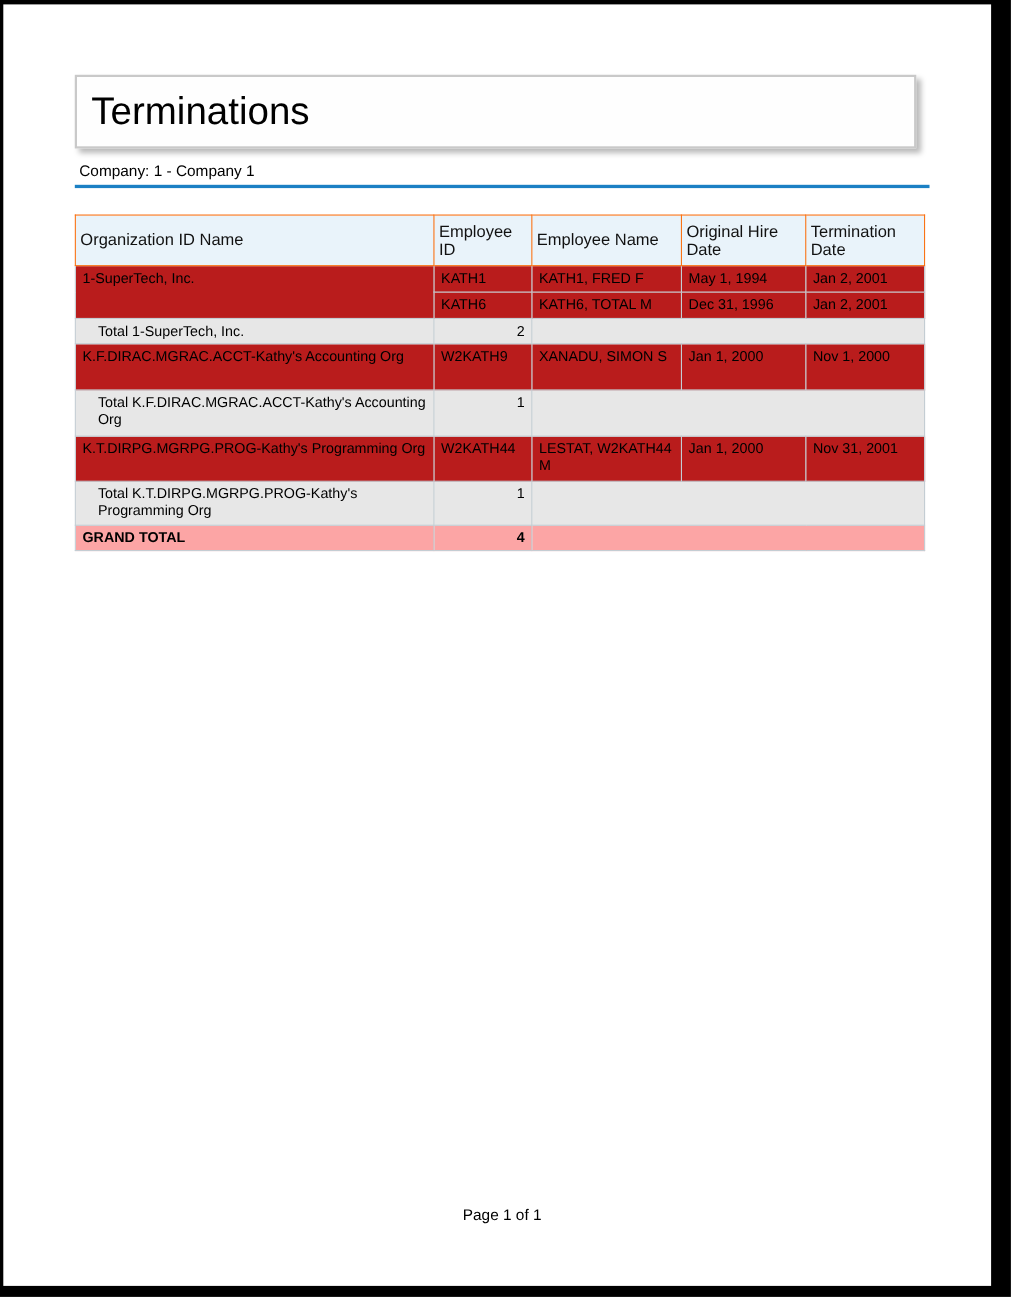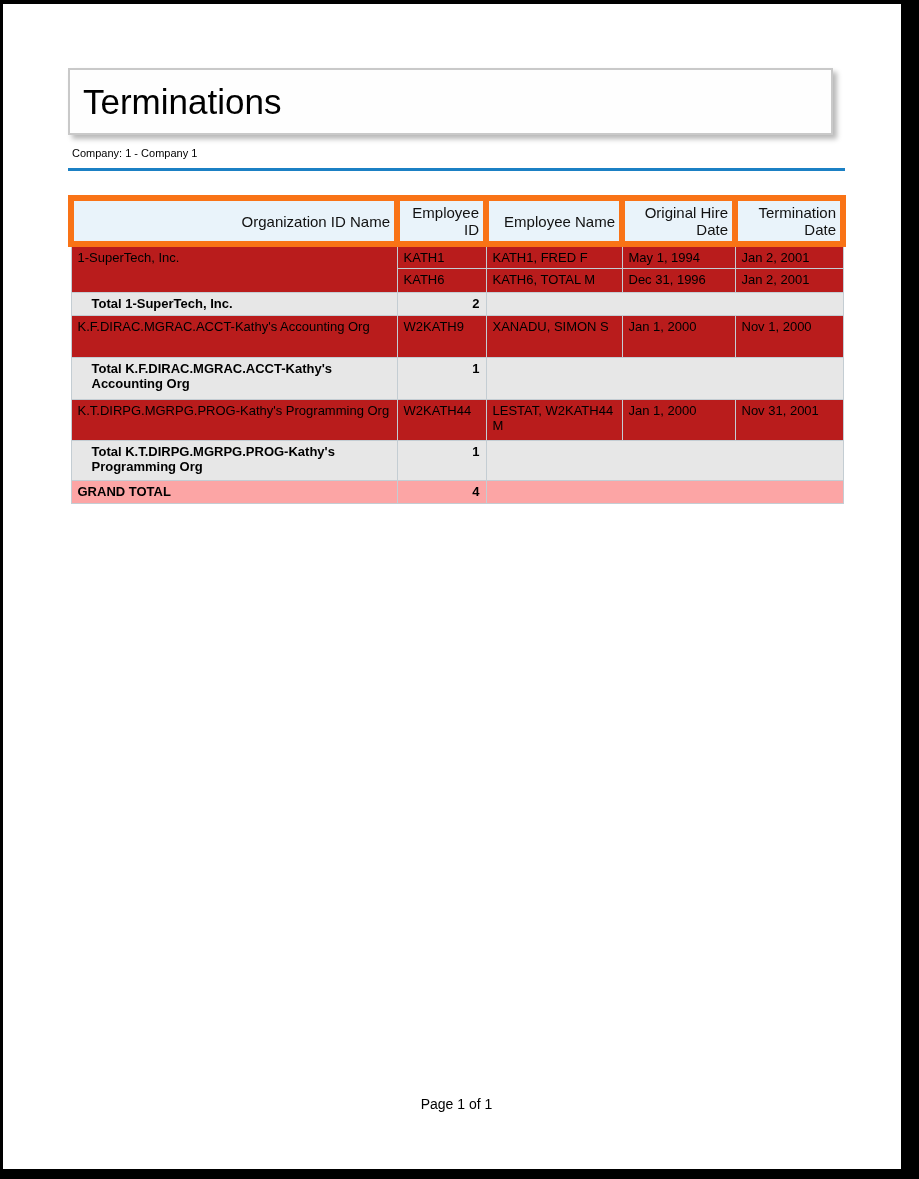--- a/index.html
+++ b/index.html
@@ -28,59 +28,59 @@
   .title-box h1 {
     font-size: 35px;
     font-weight: 400;
     color: #000;
     padding-left: 13px;
     letter-spacing: 0px;
   }
   .company-line {
     position: absolute;
     left: 69px; top: 143px;
-    font-size: 11px;
+    font-size: 14px;
     color: #000;
   }
   .company-rule {
     position: absolute;
     left: 65px; top: 164px;
     width: 777px; height: 3px;
     background: #1b80c4;
   }
   table.report {
     position: absolute;
     left: 65px; top: 191px;
     width: 772px;
     border-collapse: collapse;
     table-layout: fixed;
     font-size: 13px;
     color: #000;
   }
   table.report th {
     background: #e9f3fa;
-    border: 6px solid #f97316;
+    border: 1px solid #f97316;
     font-weight: 400;
     font-size: 15px;
-    text-align: right;
+    text-align: left;
     vertical-align: middle;
     padding: 2px 4px;
     color: #111;
   }
   table.report td {
     border: 1px solid #c4cdd3;
     padding: 3px 6px;
     vertical-align: top;
     background: #b91c1c;
   }
   tr.h46 { height: 46px; } tr.h24 { height: 24px; } tr.h23 { height: 23px; }
   tr.h42 { height: 42px; } tr.h41 { height: 41px; } tr.h40 { height: 40px; }
   tr.total td {
     background: #e7e7e7;
-    font-weight: 700;
+    font-weight: 400;
     padding-left: 20px;
   }
   tr.grand td {
     background: #fca5a5;
     font-weight: 700;
   }
   td.count {
     text-align: right;
     padding-right: 7px;
     font-weight: 700;

